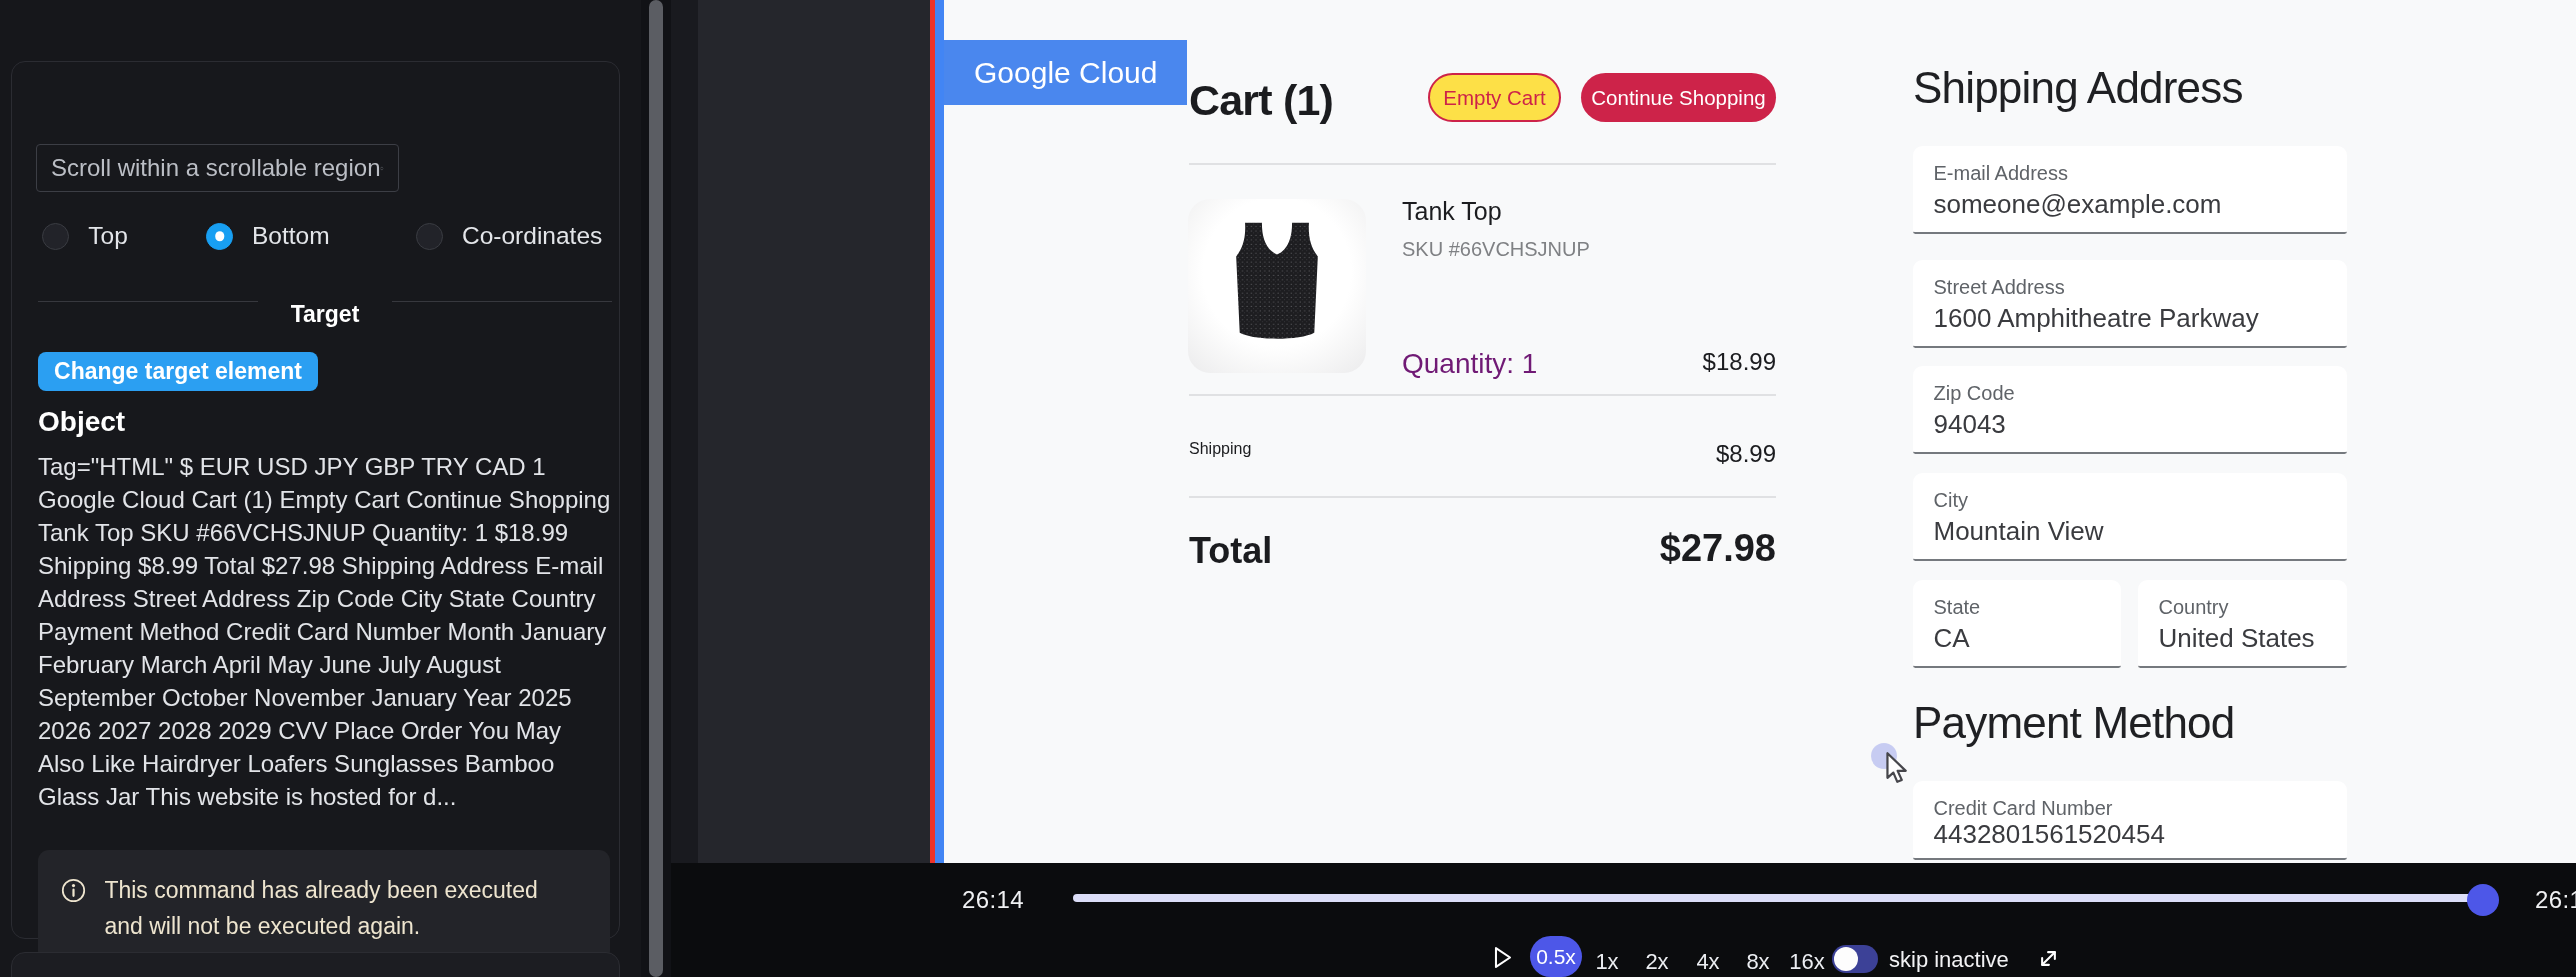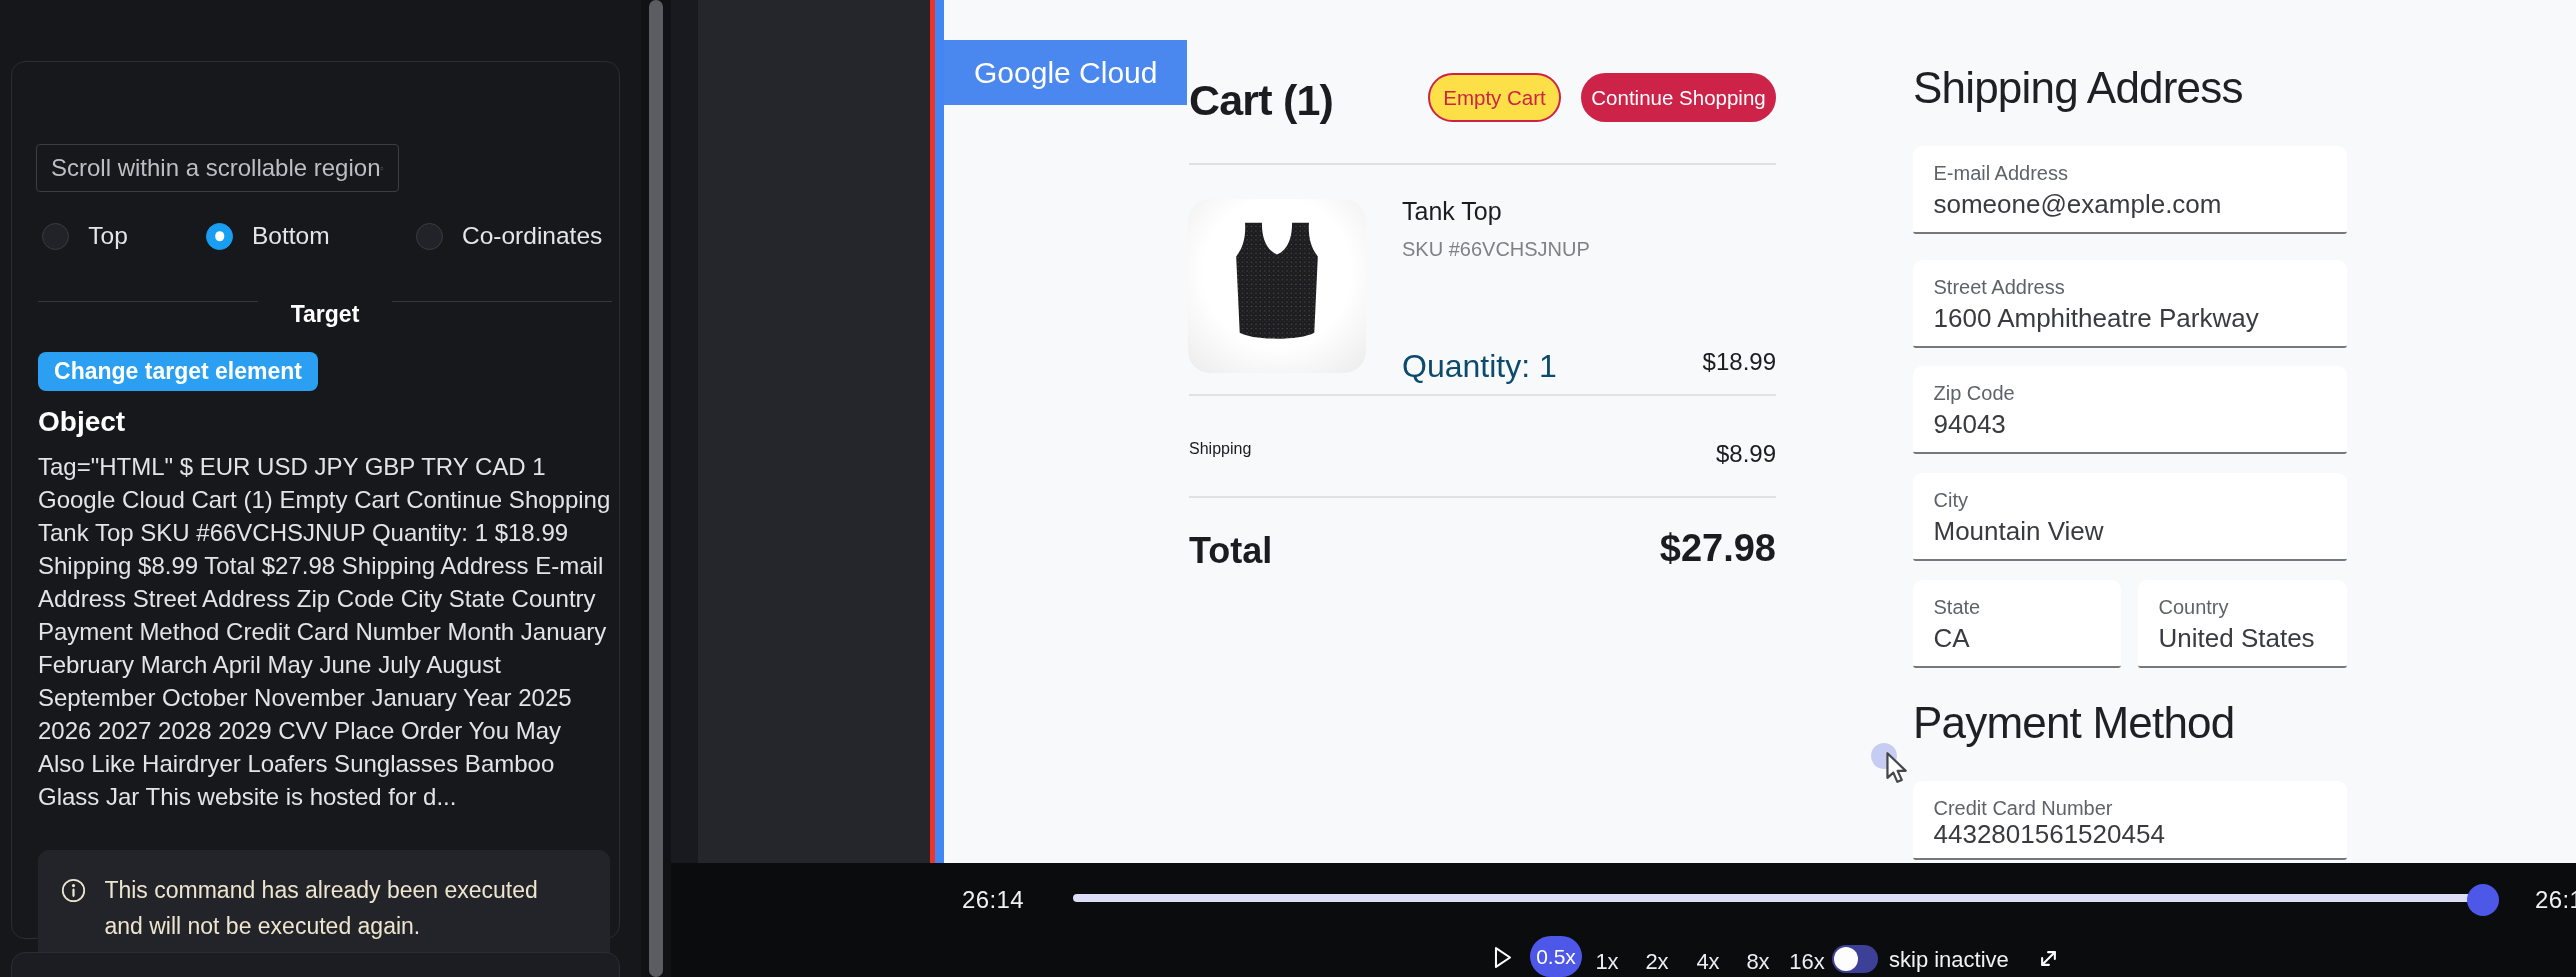--- a/index.html
+++ b/index.html
@@ -60,21 +60,21 @@
                   background:#cd2349; border:none; color:#fff; font-family:"Liberation Sans",sans-serif;
                   font-size:20.5px; font-weight:500; cursor:pointer; }
   .hr { position:absolute; left:245px; width:587px; height:1.6px; background:#e0e1e3; }
   .hr.hr1 { top:163px; } .hr.hr2 { top:394px; } .hr.hr3 { top:496px; }
 
   .prod-img { position:absolute; left:244px; top:199px; width:178px; height:174px; border-radius:22px;
               background:radial-gradient(circle at 50% 42%, #ffffff 55%, #ebebec 100%); overflow:hidden; }
   .prod-img svg { position:absolute; left:18px; top:12.6px; }
   .item-name { position:absolute; left:458px; top:197px; font-size:25px; font-weight:500; color:#1b1c1f; }
   .item-sku  { position:absolute; left:458px; top:238px; font-size:20px; color:#7f8184; }
-  .item-qty  { position:absolute; left:458px; top:348px; font-size:32px; color:#0c4a6e; }
+  .item-qty  { position:absolute; left:458px; top:348px; font-size:28px; color:#701a75; }
   .money-sm { position:absolute; right:800px; font-size:24px; color:#1b1c1f; }
   .ship-label { position:absolute; left:245px; top:440px; font-size:16px; color:#1b1c1f; }
   .total-label { position:absolute; left:245px; top:530px; font-size:36px; font-weight:600; color:#1b1c1f; }
   .total-value { position:absolute; right:800px; top:527px; font-size:38px; font-weight:600; color:#1b1c1f; }
 
   .col2-h { position:absolute; left:969px; font-size:44px; font-weight:400; color:#1f2023; letter-spacing:-0.8px; }
   .field { position:absolute; left:969px; width:434px; height:88px; background:#ffffff;
            border-radius:9.5px 9.5px 2.4px 2.4px; border-bottom:2.4px solid #75797e; cursor:text; }
   .field .f-label { position:absolute; left:20.5px; top:16px; font-size:20px; color:#5f6368; }
   .field .f-value { position:absolute; left:20.5px; top:43px; font-size:26px; color:#3a3b3f; }

